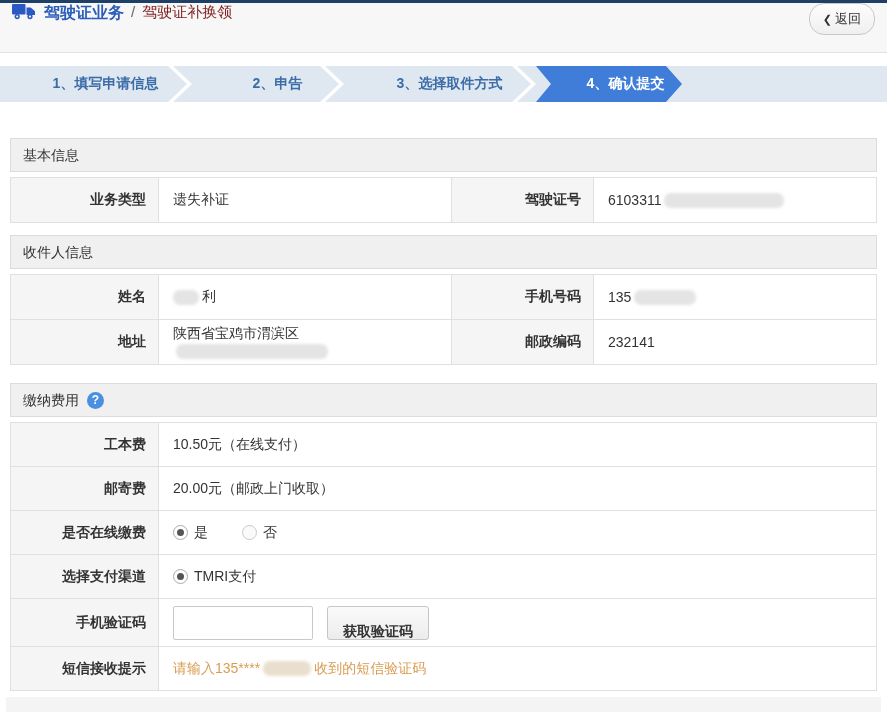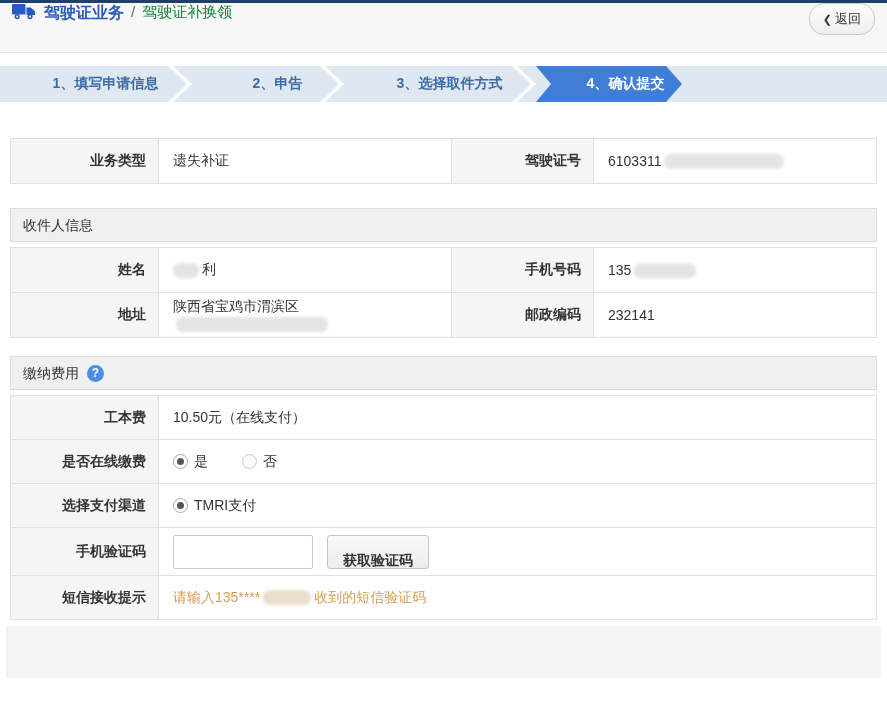--- a/index.html
+++ b/index.html
@@ -7,21 +7,21 @@
   body { font-family: "Liberation Sans", "DejaVu Sans", sans-serif; background: #ffffff; color: #333; }
 
   .topline { height: 3px; background: #1e3f66; }
 
   
   .header { height: 50px; background: #f7f7f8; border-bottom: 1px solid #e2e2e2;
             display: flex; align-items: flex-start; padding: 0 12px; }
   .truck { display: inline-flex; margin-right: 8px; }
   .hdr-title { color: #2b5cb8; font-size: 16px; font-weight: bold; }
   .hdr-sep { color: #666; font-size: 15px; margin: 0 7px; }
-  .hdr-sub { color: #15803d; font-size: 15px; }
+  .hdr-sub { color: #7f1d1d; font-size: 15px; }
   .back-btn { margin-left: auto; background: linear-gradient(#fdfdfd, #efefef);
               border: 1px solid #c8c8c8; border-radius: 15px; padding: 6px 13px;
               font-size: 13px; color: #333; cursor: pointer; font-family: inherit; }
   .back-btn .chev { font-size: 11px; margin-right: 3px; }
 
   
   .stepbar { margin-top: 13px; height: 36px; background: #dfe7f0; display: flex; align-items: stretch; }
   .step { display: flex; align-items: center; justify-content: center;
           color: #3a6ca8; font-size: 14px; font-weight: bold; cursor: pointer; padding-left: 43px; }
   .step.s1 { width: 168px; }
@@ -36,21 +36,21 @@
   
   .content { padding: 36px 10px 0; }
   .section-hd { height: 34px; line-height: 32px; background: #f0f0f0;
                 border: 1px solid #dcdcdc; padding: 0 12px; font-size: 14px;
                 color: #333; margin-bottom: 5px; display: flex; align-items: center; }
   .help { width: 17px; height: 17px; border-radius: 50%; background: #4a90e2;
           color: #fff; font-size: 12px; font-weight: bold; display: inline-flex;
           align-items: center; justify-content: center; margin-left: 8px; cursor: pointer; }
 
   table.grid { width: 100%; border-collapse: collapse; }
-  .mb24 { margin-bottom: 24px; } .mb18 { margin-bottom: 18px; }
+  .mb24 { margin-bottom: 12px; } .mb18 { margin-bottom: 18px; }
   table.grid th, table.grid td { border: 1px solid #e0e0e0; height: 45px; font-size: 14px; }
   table.grid th { background: #f5f5f5; width: 148px; text-align: right;
                   padding-right: 12px; font-weight: bold; color: #333; }
   table.grid th.w2 { width: 142px; }
   table.grid td { background: #fff; padding-left: 14px; color: #333; }
   table.pay td, table.pay th { height: 44px; }
   tr.tall td, tr.tall th { height: 48px; }
 
   .redact { display: inline-block; height: 15px; border-radius: 7px;
             background: #e4e4e4; filter: blur(1.5px); vertical-align: middle; margin: 0 3px; }
@@ -106,20 +106,23 @@
   <div class="chevsep"></div>
   <div class="step s2">2、申告</div>
   <div class="chevsep"></div>
   <div class="step s3">3、选择取件方式</div>
   <div class="chevsep"></div>
   <div class="step active">4、确认提交</div>
 </div>
 
 <div class="content">
 
+  <div class="section-hd">
+    <span>基本信息</span>
+  </div>
   <table class="grid mb24">
     <tbody>
         <tr>
       <th>业务类型</th>
       <td style="width:293px"><span>遗失补证</span></td>
       <th class="w2">驾驶证号</th>
       <td><span>6103311</span><span class="redact r-lic"></span></td>
     </tr>
   </tbody>
     </table>
@@ -148,20 +151,24 @@
     <span>缴纳费用</span>
     <span class="help">?</span>
   </div>
   <table class="grid pay">
     <tbody>
         <tr>
       <th>工本费</th>
       <td><span>10.50元（在线支付）</span></td>
     </tr>
     <tr>
+      <th>邮寄费</th>
+      <td><span>20.00元（邮政上门收取）</span></td>
+    </tr>
+    <tr>
       <th>是否在线缴费</th>
       <td>
         <span class="opt"><span class="radio on"></span><span>是</span></span>
         <span class="opt"><span class="radio off"></span><span>否</span></span>
       </td>
     </tr>
     <tr>
       <th>选择支付渠道</th>
       <td>
         <span class="opt"><span class="radio on"></span><span>TMRI支付</span></span>

